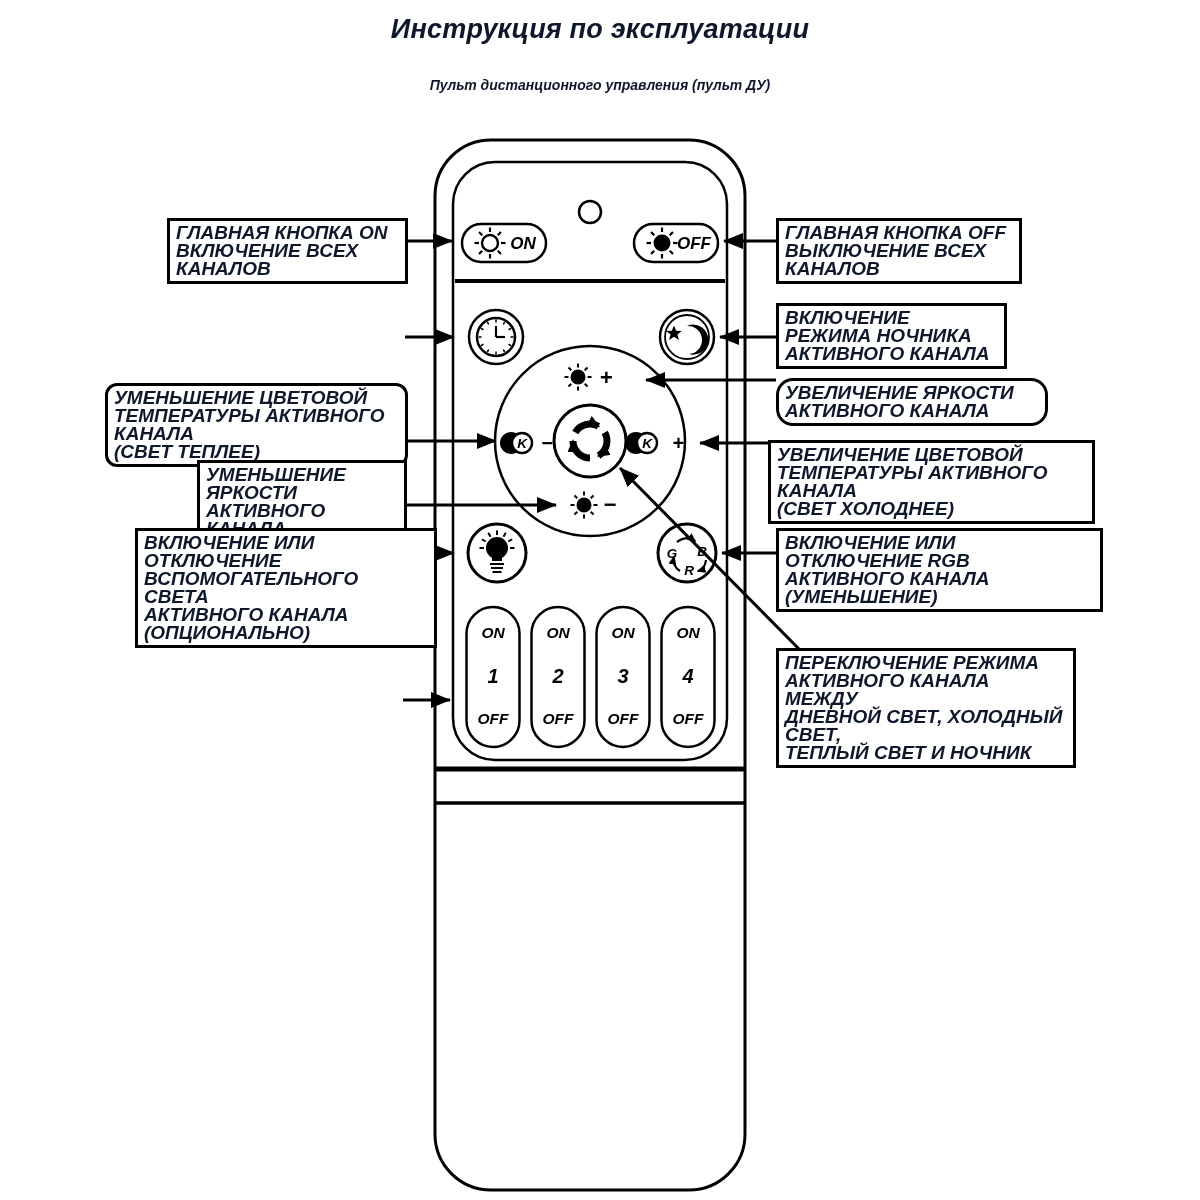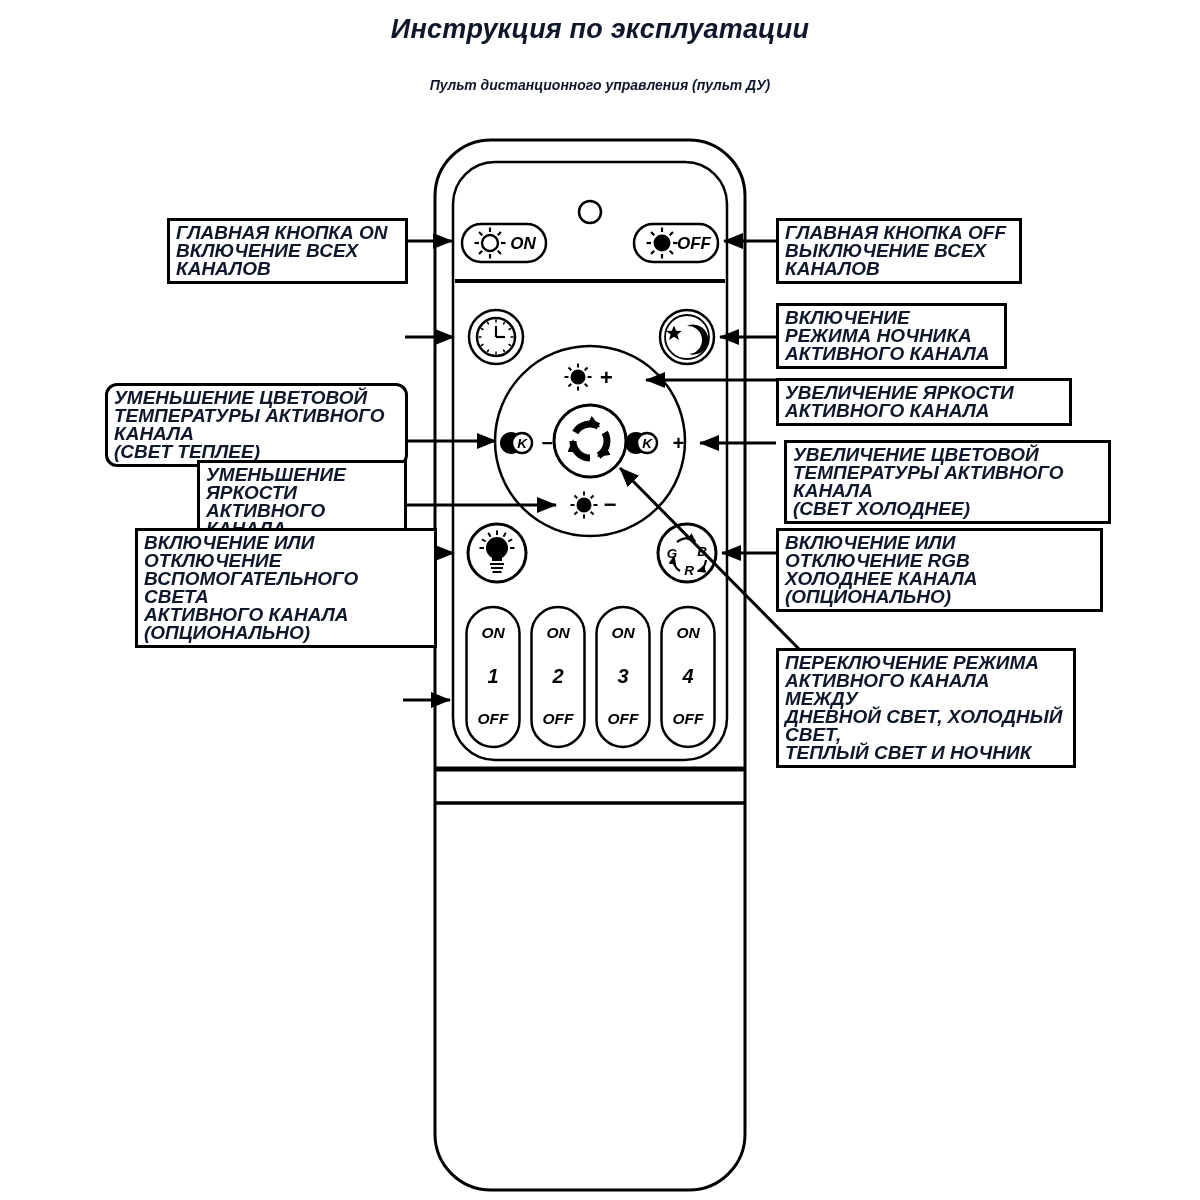--- a/index.html
+++ b/index.html
@@ -248,25 +248,25 @@
 АКТИВНОГО КАНАЛА</div>
   <div class="callout" style="left:135px;top:528px;width:302px;">ВКЛЮЧЕНИЕ ИЛИ ОТКЛЮЧЕНИЕ
 ВСПОМОГАТЕЛЬНОГО СВЕТА
 АКТИВНОГО КАНАЛА
 (ОПЦИОНАЛЬНО)</div>
 
   <div class="callout" style="left:776px;top:218px;width:246px;">ГЛАВНАЯ КНОПКА OFF
 ВЫКЛЮЧЕНИЕ ВСЕХ КАНАЛОВ</div>
   <div class="callout" style="left:776px;top:303px;width:231px;">ВКЛЮЧЕНИЕ РЕЖИМА НОЧНИКА
 АКТИВНОГО КАНАЛА</div>
-  <div class="callout" style="left:776px;top:378px;width:296px;">УВЕЛИЧЕНИЕ ЯРКОСТИ
+  <div class="callout" style="left:776px;top:378px;width:272px;border-radius:17px;">УВЕЛИЧЕНИЕ ЯРКОСТИ
 АКТИВНОГО КАНАЛА</div>
-  <div class="callout" style="left:784px;top:440px;width:327px;">УВЕЛИЧЕНИЕ ЦВЕТОВОЙ
+  <div class="callout" style="left:768px;top:440px;width:327px;">УВЕЛИЧЕНИЕ ЦВЕТОВОЙ
 ТЕМПЕРАТУРЫ АКТИВНОГО КАНАЛА
 (СВЕТ ХОЛОДНЕЕ)</div>
   <div class="callout" style="left:776px;top:528px;width:327px;">ВКЛЮЧЕНИЕ ИЛИ ОТКЛЮЧЕНИЕ RGB
-ХОЛОДНЕЕ КАНАЛА (ОПЦИОНАЛЬНО)</div>
+АКТИВНОГО КАНАЛА (УМЕНЬШЕНИЕ)</div>
   <div class="callout" style="left:776px;top:648px;width:300px;">ПЕРЕКЛЮЧЕНИЕ РЕЖИМА
 АКТИВНОГО КАНАЛА МЕЖДУ
 ДНЕВНОЙ СВЕТ, ХОЛОДНЫЙ СВЕТ,
 ТЕПЛЫЙ СВЕТ И НОЧНИК</div>
 
 </div>
 
 </body></html>

